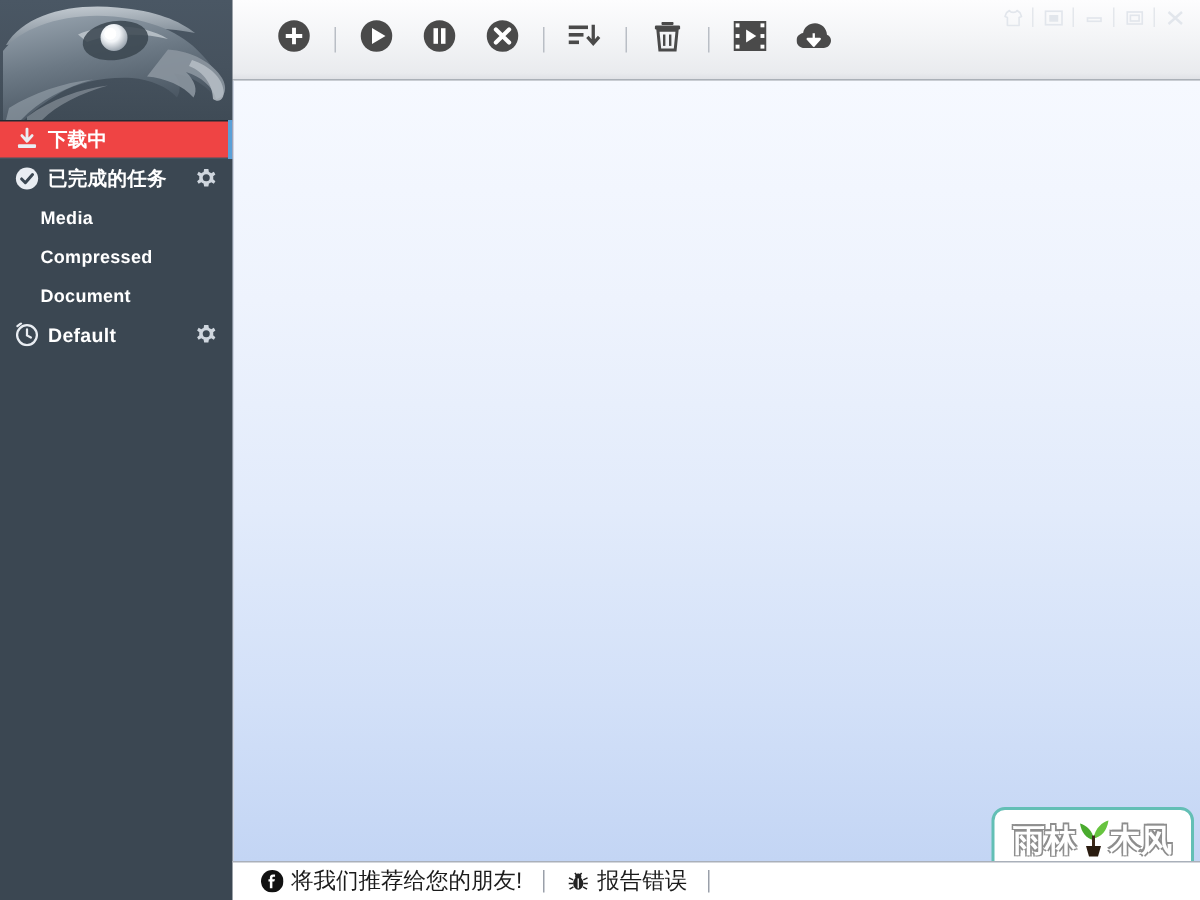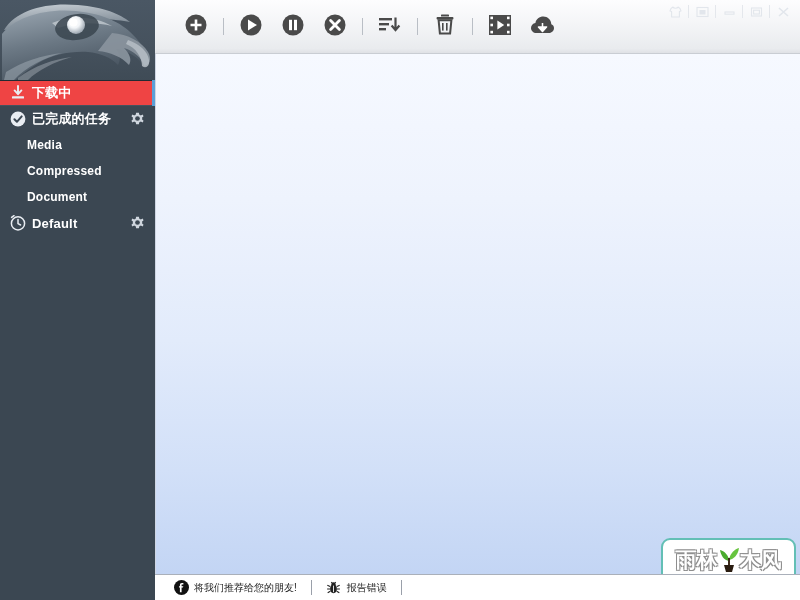--- a/index.html
+++ b/index.html
@@ -103,21 +103,21 @@
   #wm-url{
     font-family:"Liberation Sans",sans-serif;font-size:10px;font-weight:bold;
     color:#f07820;letter-spacing:.6px;margin-top:2px;
   }
 
   
   #statusbar{
     position:absolute;left:155px;top:574px;width:645px;height:26px;
     background:#ffffff;border-top:1px solid #aab0ba;
     box-sizing:border-box;display:flex;align-items:center;
-    font-size:10px;color:#1b1b1b;
+    font-size:15px;color:#1b1b1b;
   }
   .sb-item{display:flex;align-items:center;height:26px;cursor:pointer;white-space:nowrap;}
   .sb-ico{width:16px;height:16px;margin-right:5px;display:flex;align-items:center;justify-content:center;}
   .sb-sep{width:1px;height:15px;background:#9aa0aa;margin:0 14px;flex:0 0 1px;}
 </style>
 </head>
 <body>
 
 <div id="app">
 

